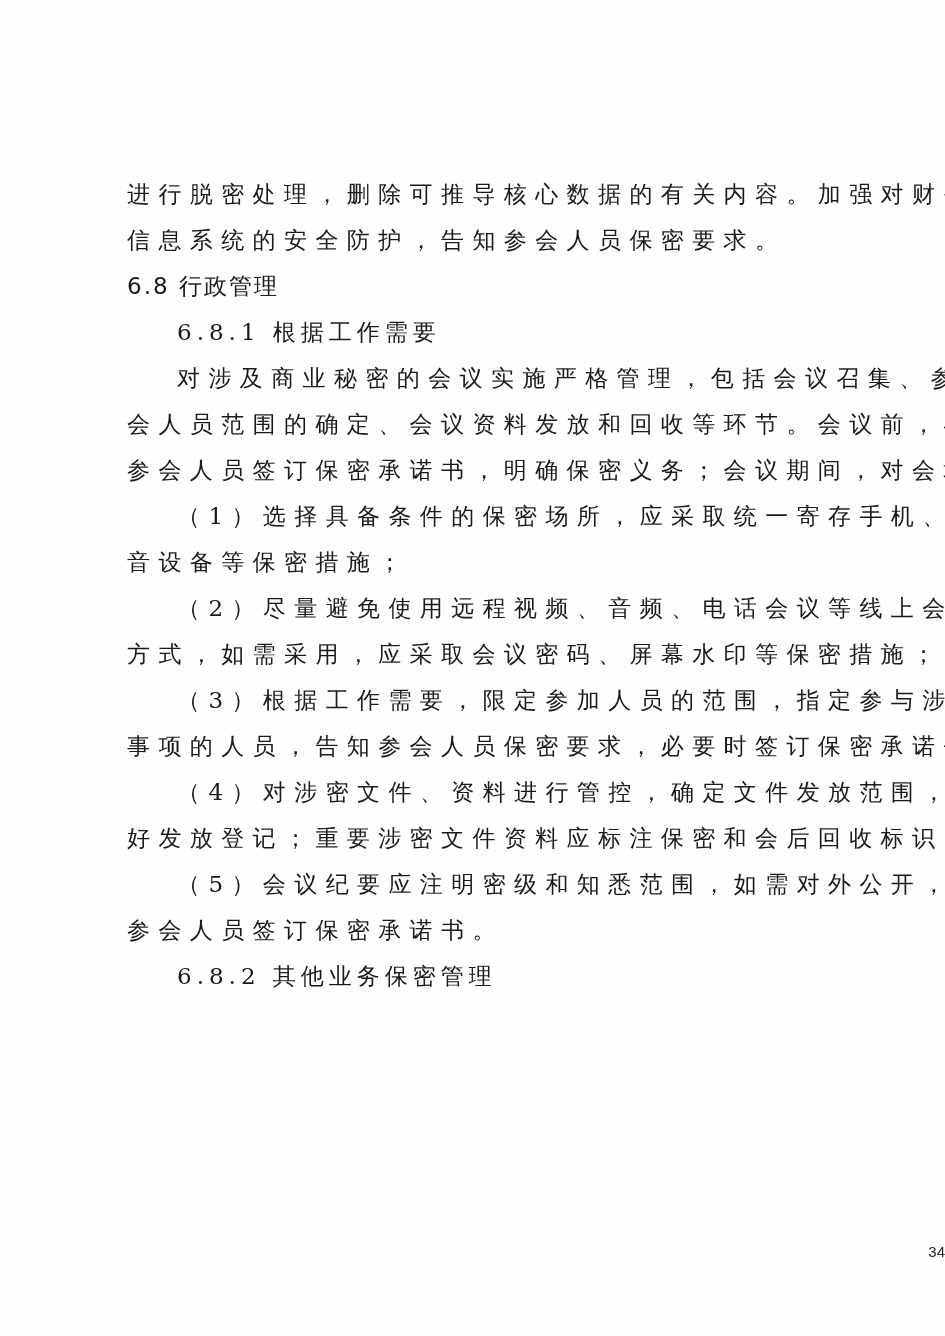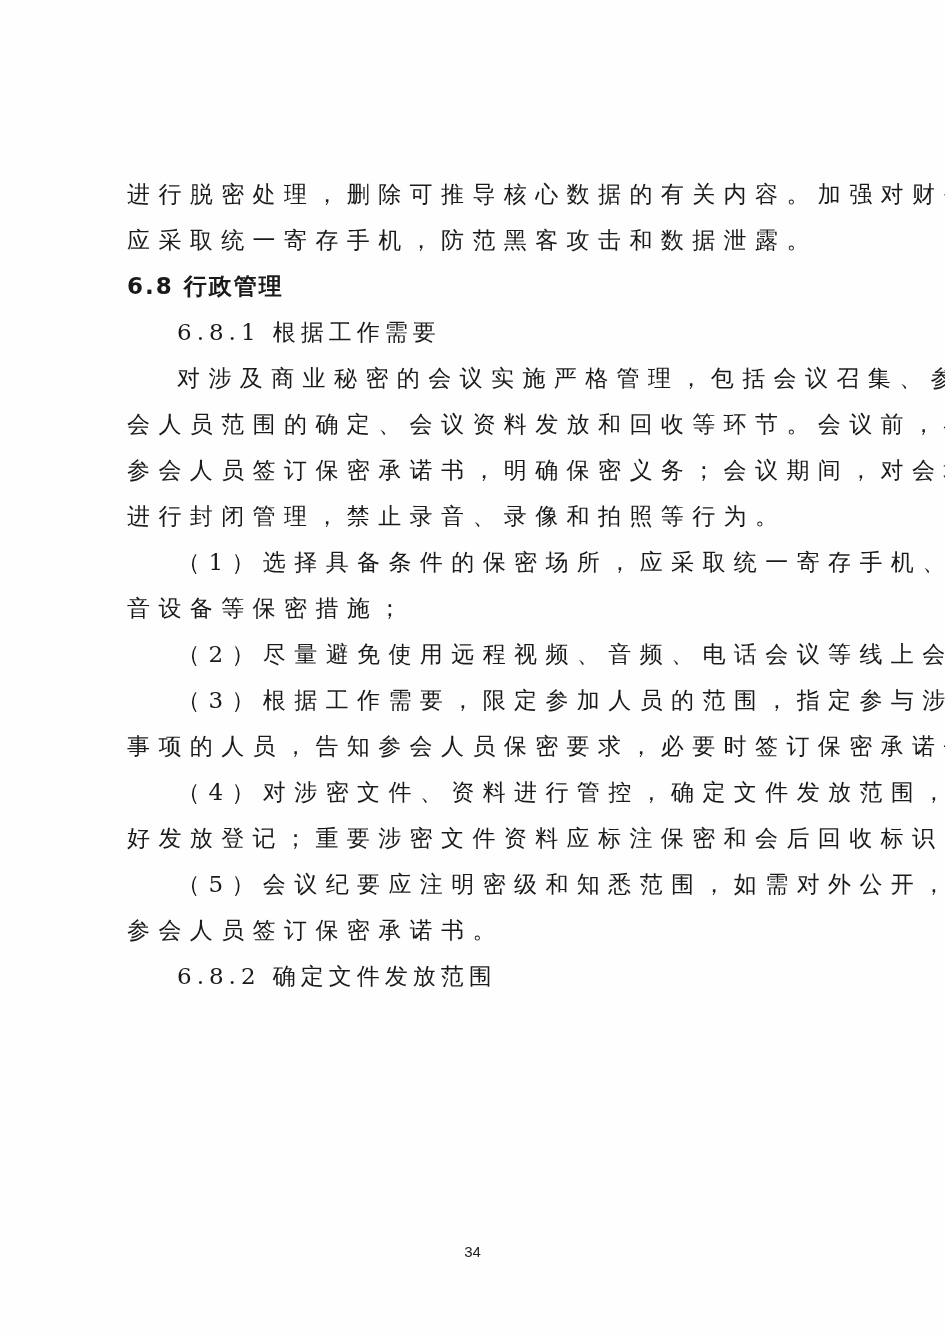--- a/index.html
+++ b/index.html
@@ -11,48 +11,48 @@
     color: #1a1a1a;
   }
   .line {
     height: 46px; line-height: 46px;
     font-size: 23px; letter-spacing: 8.4px;
     white-space: nowrap; overflow: visible;
   }
   .indent { padding-left: 50px; }
   .heading {
     font-family: "DejaVu Sans", "Liberation Sans", sans-serif;
-    font-weight: bold; font-size: 23px; letter-spacing: 2px;
+    font-weight: normal; font-size: 23px; letter-spacing: 2px;
     height: 46px; line-height: 46px; white-space: nowrap;
   }
   .subheading { padding-left: 50px; letter-spacing: 5px; }
   .page-number {
     position: absolute; left: 0; width: 945px; top: 1243px;
-    text-align: center; font-family: "Liberation Sans", sans-serif;
+    text-align: right; font-family: "Liberation Sans", sans-serif;
     font-size: 15px; color: #222;
   }
 </style>
 </head>
 <body>
 
 <div class="page">
   <div class="content">
     <div class="line">进行脱密处理，删除可推导核心数据的有关内容。加强对财务</div>
-    <div class="line">应采取统一寄存手机，防范黑客攻击和数据泄露。</div>
+    <div class="line">信息系统的安全防护，告知参会人员保密要求。</div>
     <div class="heading">6.8 行政管理</div>
     <div class="line subheading">6.8.1 根据工作需要</div>
     <div class="line indent">对涉及商业秘密的会议实施严格管理，包括会议召集、参</div>
     <div class="line">会人员范围的确定、会议资料发放和回收等环节。会议前，与</div>
     <div class="line">参会人员签订保密承诺书，明确保密义务；会议期间，对会场</div>
-    <div class="line">进行封闭管理，禁止录音、录像和拍照等行为。</div>
     <div class="line indent">（1）选择具备条件的保密场所，应采取统一寄存手机、录</div>
     <div class="line">音设备等保密措施；</div>
     <div class="line indent">（2）尽量避免使用远程视频、音频、电话会议等线上会议</div>
+    <div class="line">方式，如需采用，应采取会议密码、屏幕水印等保密措施；</div>
     <div class="line indent">（3）根据工作需要，限定参加人员的范围，指定参与涉密</div>
     <div class="line">事项的人员，告知参会人员保密要求，必要时签订保密承诺书；</div>
     <div class="line indent">（4）对涉密文件、资料进行管控，确定文件发放范围，做</div>
     <div class="line">好发放登记；重要涉密文件资料应标注保密和会后回收标识；</div>
     <div class="line indent">（5）会议纪要应注明密级和知悉范围，如需对外公开，应</div>
     <div class="line">参会人员签订保密承诺书。</div>
-    <div class="line subheading">6.8.2 确定文件发放范围</div>
+    <div class="line subheading">6.8.2 其他业务保密管理</div>
   </div>
   <div class="page-number">34</div>
 </div>
 
 </body></html>

